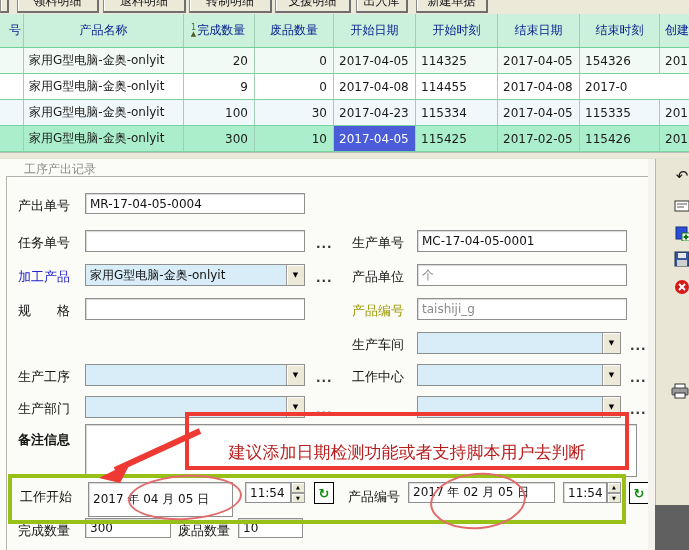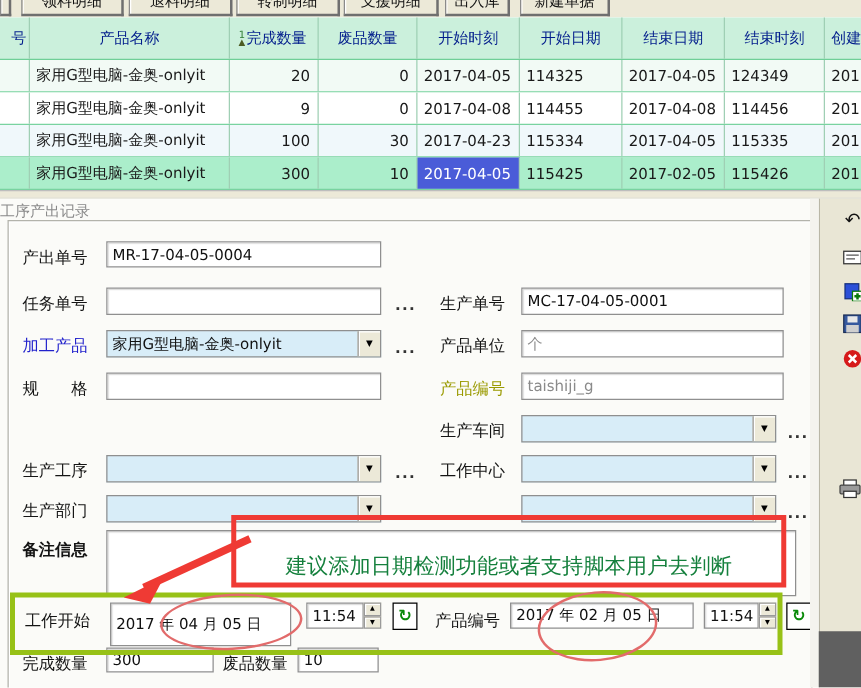--- a/index.html
+++ b/index.html
@@ -36,21 +36,21 @@
   .rsel{background:#abeecb;}
   .cellsel{background:#4a5cd8 !important;color:#fff;}
   .sortbox{display:flex;flex-direction:column;align-items:center;line-height:7px;
     margin-right:1px;margin-left:-2px;}
   .sortbox .s1{font-size:8px;color:#2e7d32;}
   .sortbox .s2{font-size:7px;color:#4c5c22;}
   
   .splitter{position:absolute;top:152px;left:0;width:689px;height:7px;background:#ece9d8;
     border-top:1px solid #bdbdbd;border-bottom:1px solid #e0e0d5;box-sizing:border-box;}
   .formarea{position:absolute;top:159px;left:0;width:655px;height:391px;background:#fbfbf8;}
-  .groupbox-label{position:absolute;top:2px;left:0;color:#8a8a8a;font-size:12px;}
+  .groupbox-label{position:absolute;top:2px;left:24px;color:#8a8a8a;font-size:12px;}
   .groupbox{position:absolute;top:17px;left:6px;width:642px;height:380px;
     border:1px solid #b3b3ab;box-shadow:inset 1px 1px 0 #fff;}
   .flabel{position:absolute;font-size:13px;color:#141414;white-space:nowrap;}
   .tinput{position:absolute;background:#fff;border:1px solid #8f8f8f;
     box-shadow:inset 1px 1px 1px #d8d8d8;box-sizing:border-box;display:flex;align-items:center;
     padding-left:4px;font-size:12px;color:#111;overflow:hidden;white-space:nowrap;}
   .gray-val{color:#8a8a8a;}
   .combo{position:absolute;background:#d8edf8;border:1px solid #8f8f8f;box-sizing:border-box;
     display:flex;align-items:center;font-size:12px;color:#111;}
   .combo .cval{flex:1;padding-left:4px;overflow:hidden;white-space:nowrap;}
@@ -60,21 +60,21 @@
   .more{position:absolute;font-weight:bold;color:#333;font-size:12px;letter-spacing:1px;}
   .spin{position:absolute;width:14px;display:flex;flex-direction:column;}
   .spin div{flex:1;background:#ece9d8;border:1px solid #9a9a9a;box-shadow:inset 1px 1px 0 #fff;
     display:flex;align-items:center;justify-content:center;font-size:5px;color:#000;box-sizing:border-box;}
   .refresh{position:absolute;width:18px;height:20px;background:#fff;border:1px solid #000;
     display:flex;align-items:center;justify-content:center;color:#0a8a0a;font-weight:bold;font-size:13px;}
   
   .red-rect{position:absolute;left:185px;top:412px;width:436px;height:50px;
     border:4px solid #ef3a34;background:transparent;z-index:30;
     display:flex;align-items:flex-end;justify-content:center;}
-  .red-note{color:#15803d;font-size:17px;padding-bottom:2px;white-space:nowrap;}
+  .red-note{color:#b91c1c;font-size:17px;padding-bottom:2px;white-space:nowrap;}
   .green-box{position:absolute;left:8px;top:474px;width:610px;height:42px;
     border:4px solid #97c117;z-index:25;pointer-events:none;}
   .ellipse{position:absolute;border:2.5px solid #e26b6b;border-radius:50%;
     background:transparent;z-index:35;pointer-events:none;}
   .arrow-svg{position:absolute;left:0;top:0;width:689px;height:550px;z-index:34;pointer-events:none;}
   
   .rpanel{position:absolute;top:159px;left:655px;width:34px;height:391px;background:#e9e6d5;
     border-left:1px solid #b9b6a6;}
   .ricon{position:absolute;left:14px;width:18px;height:18px;display:flex;align-items:center;
     justify-content:center;}
@@ -101,48 +101,47 @@
       <div class="gc c0" style="justify-content:flex-end;padding-right:2px;">号</div>
       <div class="gc c1">产品名称</div>
       <div class="gc c2">
         <span class="sortbox">
           <span class="s1">1</span>
           <span class="s2">▲</span>
         </span>
         <span>完成数量</span>
       </div>
       <div class="gc c3">废品数量</div>
+      <div class="gc c4">开始日期</div>
       <div class="gc c5">开始时刻</div>
-      <div class="gc c4">开始日期</div>
       <div class="gc c6">结束日期</div>
       <div class="gc c7">结束时刻</div>
       <div class="gc c8 lft">创建</div>
     </div>
 
     <div class="g-row g-body r1">
       <div class="gc c0"></div>
       <div class="gc c1 lft">家用G型电脑-金奥-onlyit</div>
       <div class="gc c2 num">20</div>
       <div class="gc c3 num">0</div>
       <div class="gc c4 lft">2017-04-05</div>
       <div class="gc c5 lft">114325</div>
       <div class="gc c6 lft">2017-04-05</div>
-      <div class="gc c7 lft">124349</div>
+      <div class="gc c7 lft">154326</div>
       <div class="gc c8 lft">2017-0</div>
     </div>
 
     <div class="g-row g-body r2">
       <div class="gc c0"></div>
       <div class="gc c1 lft">家用G型电脑-金奥-onlyit</div>
       <div class="gc c2 num">9</div>
       <div class="gc c3 num">0</div>
       <div class="gc c4 lft">2017-04-08</div>
       <div class="gc c5 lft">114455</div>
       <div class="gc c6 lft">2017-04-08</div>
-      <div class="gc c7 lft">114456</div>
       <div class="gc c8 lft">2017-0</div>
     </div>
 
     <div class="g-row g-body r3">
       <div class="gc c0"></div>
       <div class="gc c1 lft">家用G型电脑-金奥-onlyit</div>
       <div class="gc c2 num">100</div>
       <div class="gc c3 num">30</div>
       <div class="gc c4 lft">2017-04-23</div>
       <div class="gc c5 lft">115334</div>

